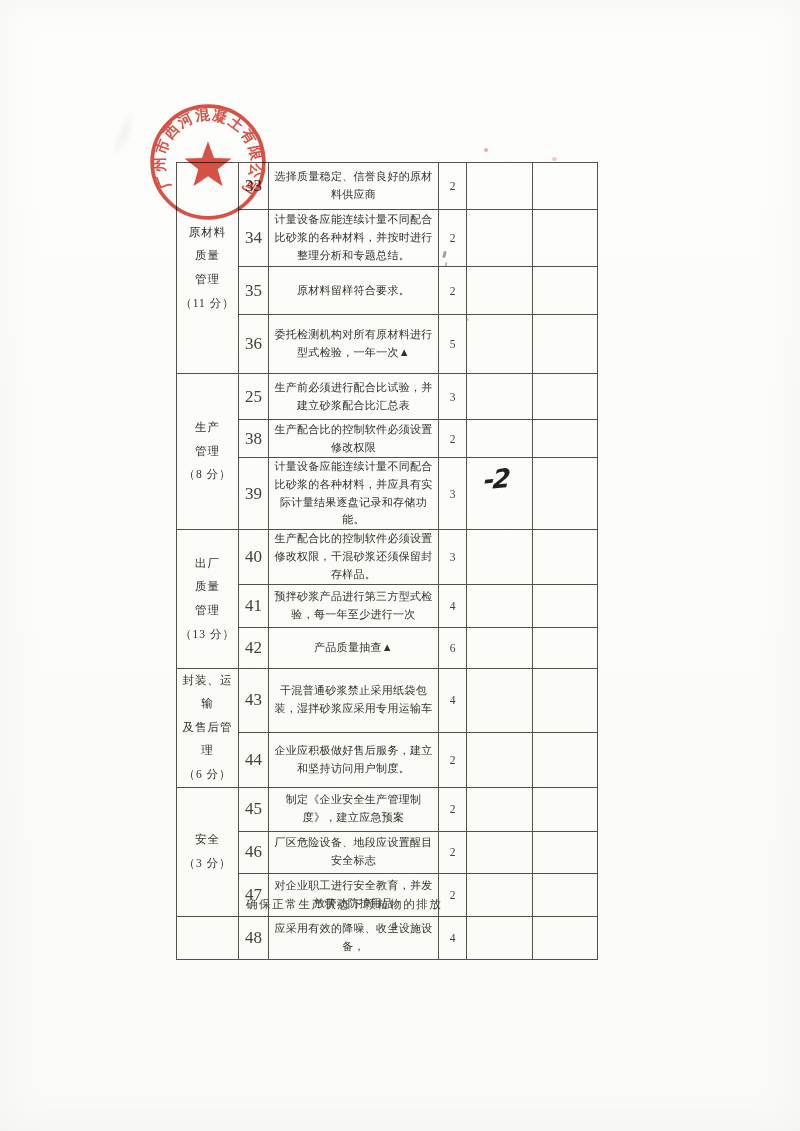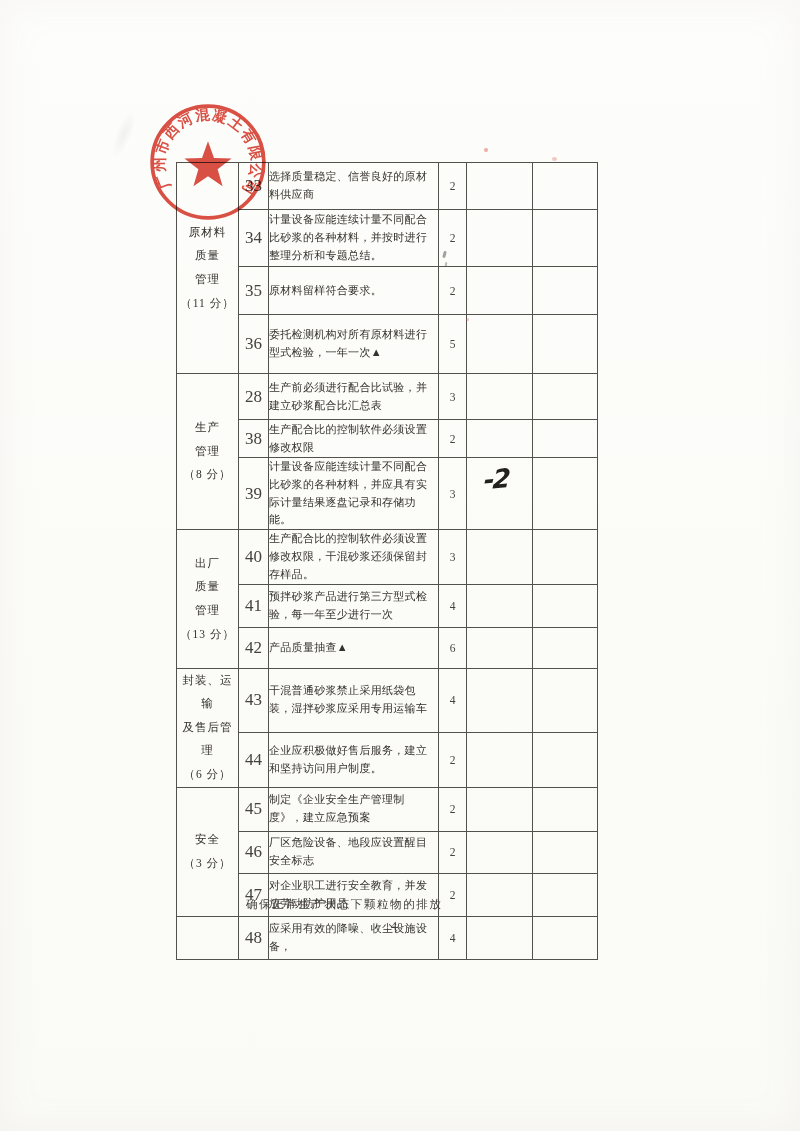--- a/index.html
+++ b/index.html
@@ -25,21 +25,21 @@
     border:1px solid #53514c;
     padding:0;vertical-align:middle;
     overflow:hidden;
   }
   td.cat{
     text-align:center;white-space:pre-line;
     font-size:11.5px;line-height:2.05;letter-spacing:1px;
   }
   td.num{ text-align:center;font-size:17px;color:#45423d; }
   td.desc{
-    font-size:11px;line-height:1.62;text-align:left;
+    font-size:11px;line-height:1.62;text-align:center;
     padding:2px 5px;letter-spacing:0.3px;
   }
   td.score{ text-align:center;font-size:11.5px;color:#45423d; }
   td.blank{ background:transparent; }
   
   .handwrite{
     position:absolute;left:484px;top:464px;
     font-family:"DejaVu Sans",sans-serif;
     font-style:italic;font-weight:600;
     font-size:26px;color:#23211e;
@@ -131,21 +131,21 @@
           <td class="num">36</td>
           <td class="desc">委托检测机构对所有原材料进行型式检验，一年一次▲</td>
           <td class="score">5</td>
           <td class="blank"></td>
           <td class="blank"></td>
         </tr>
         <tr style="height: 46px;">
           <td class="cat" rowspan="3">生产
 管理
 （8 分）</td>
-          <td class="num">28</td>
+          <td class="num">25</td>
           <td class="desc">生产前必须进行配合比试验，并建立砂浆配合比汇总表</td>
           <td class="score">3</td>
           <td class="blank"></td>
           <td class="blank"></td>
         </tr>
         <tr style="height: 38px;">
           <td class="num">38</td>
           <td class="desc">生产配合比的控制软件必须设置修改权限</td>
           <td class="score">2</td>
           <td class="blank"></td>

